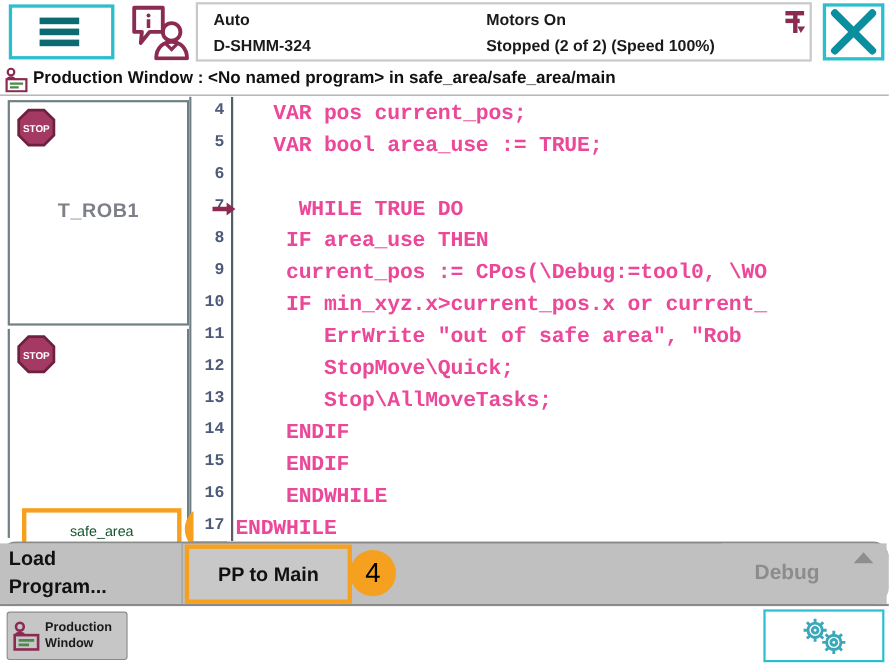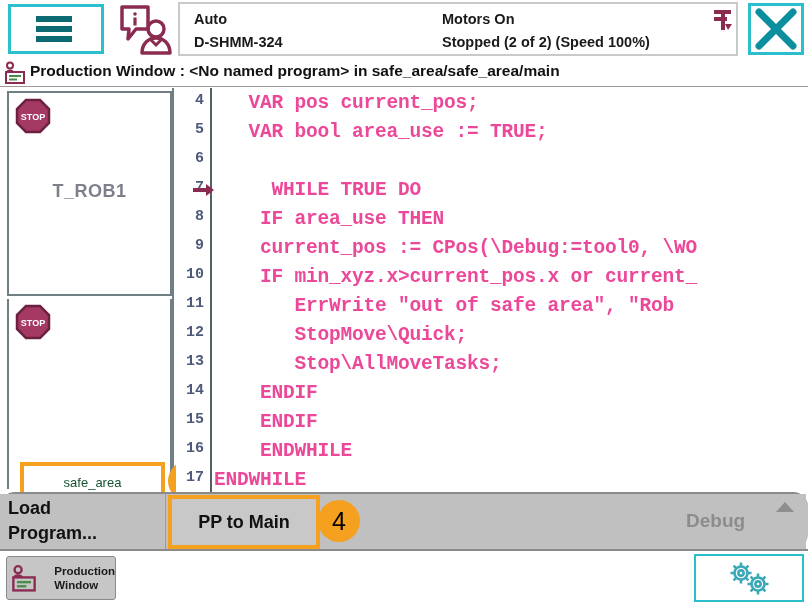--- a/index.html
+++ b/index.html
@@ -319,21 +319,20 @@
     left: 6px; top: 5px;
     width: 110px; height: 44px;
     background: #c6c6c6;
     border: 1px solid #8a8a8a;
     border-radius: 3px;
     box-sizing: border-box;
     display: flex;
     align-items: center;
     gap: 4px;
     padding-left: 4px;
-    justify-content: space-between;
   }
   #prod-window-text {
     font-size: 11.5px;
     font-weight: bold;
     color: #1a1a1a;
     line-height: 14px;
   }
   #quickset-btn {
     position: absolute;
     right: 4px; top: 3px;

